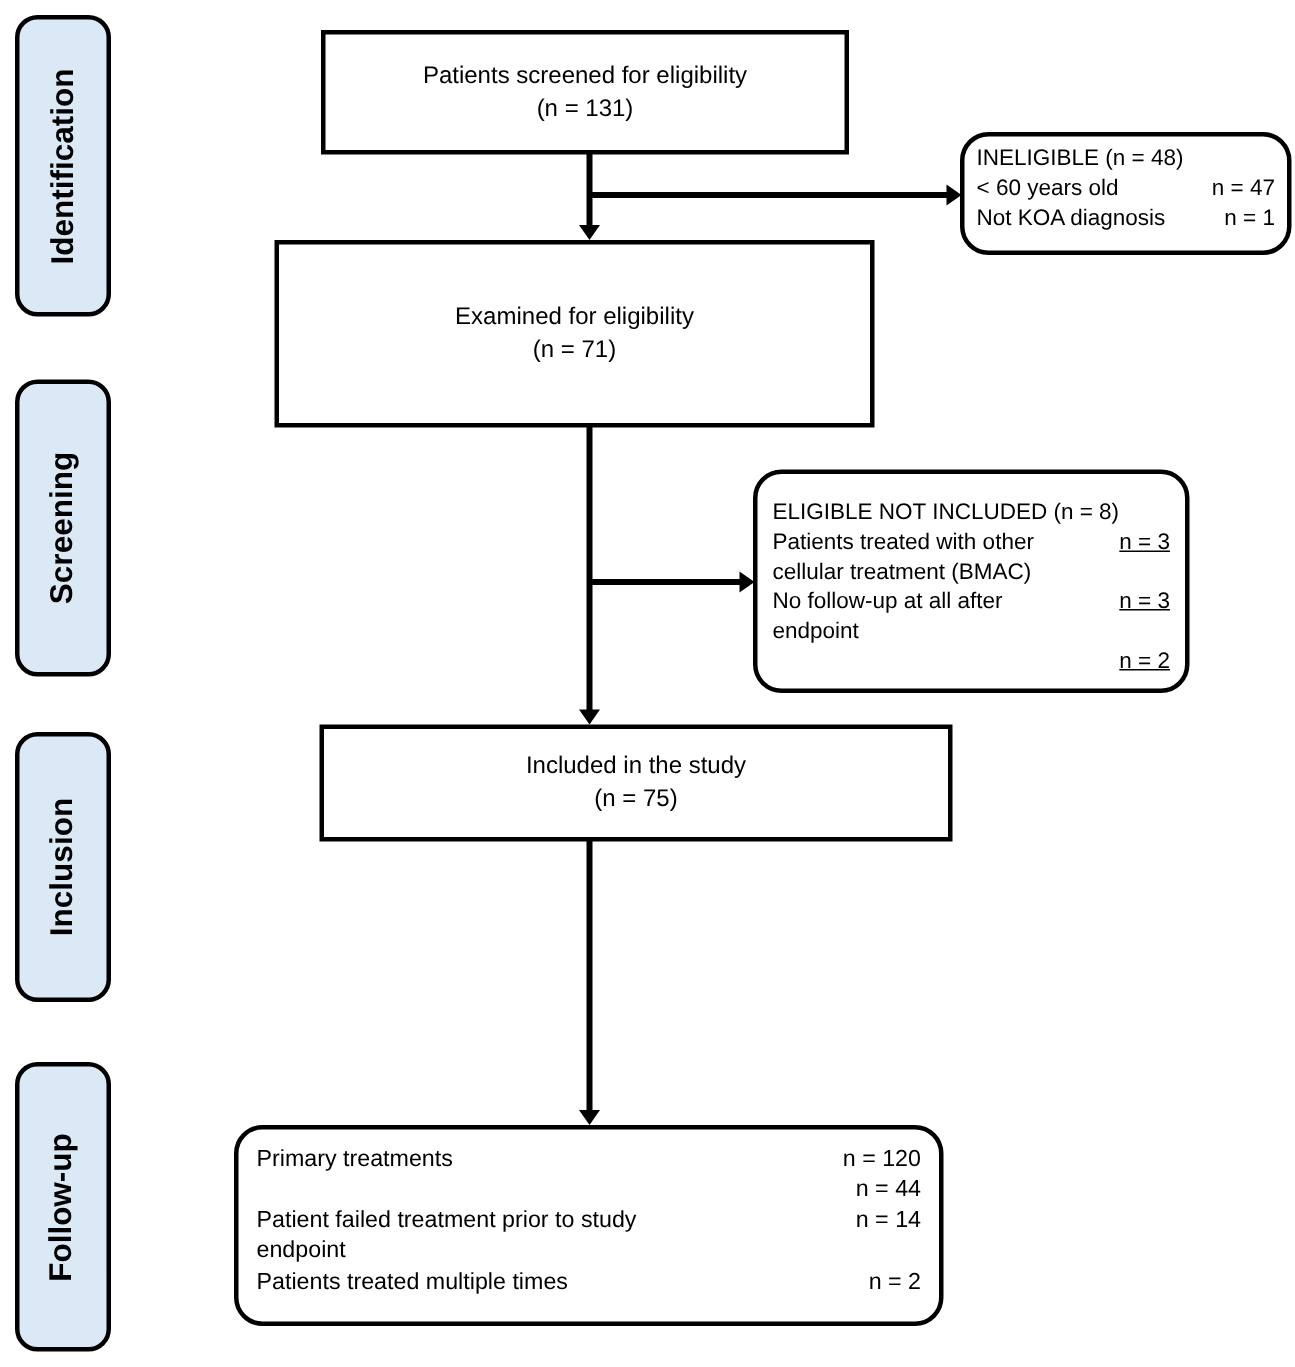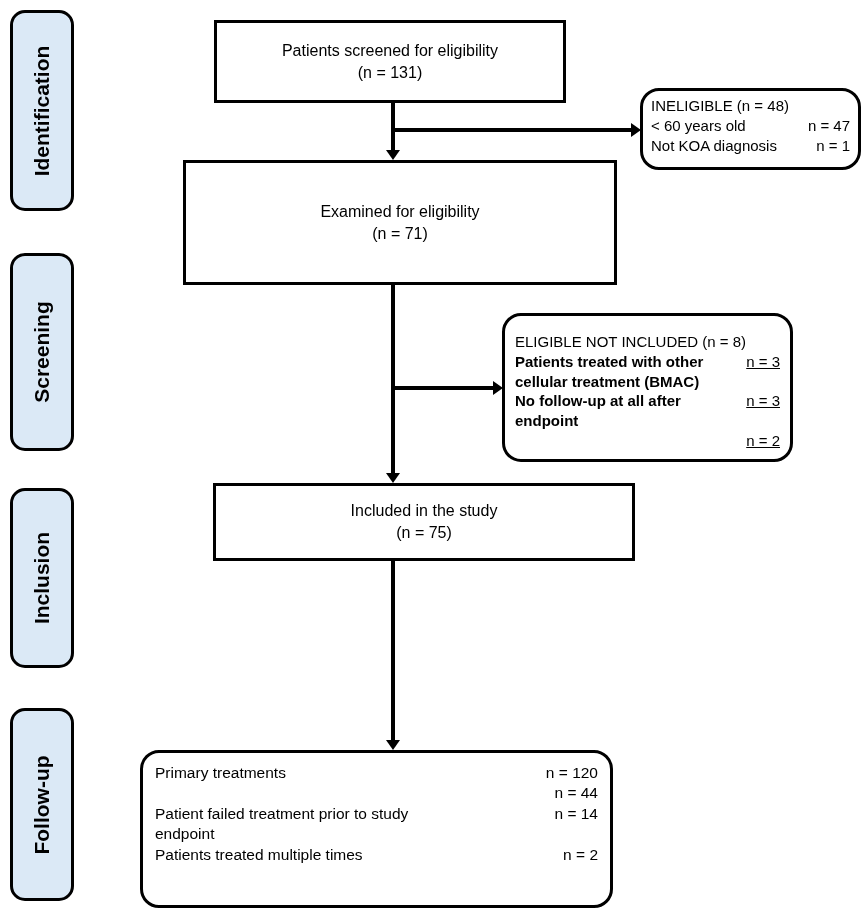--- a/index.html
+++ b/index.html
@@ -47,21 +47,21 @@
     line-height: 1.35;
   }
   .listbox { font-size: 15px; line-height: 1.32; border-radius: 19px; }
   .listbox .title { margin-bottom: 0px; }
   .row { display: flex; align-items: flex-start; }
   .row .lbl { flex: 0 1 auto; }
   .row .val { margin-left: auto; text-align: right; }
   .ineligible-box { padding: 5px 8px; }
   .ineligible-box .val { width: 50px; }
   .eligible-box { padding: 16px 10px; }
-  .eligible-box .lbl { width: 190px; font-weight: bold; }
+  .eligible-box .lbl { width: 190px; }
   .eligible-box .val { width: 42px; text-decoration: underline; }
   .followup-box { padding: 10px 12px; font-size: 15.5px; }
   .followup-box .lbl { width: 300px; }
   .followup-box .val { width: 58px; }
   
   .vline { position: absolute; left: 391px; width: 4px; background: #000000; }
   .hline { position: absolute; height: 4px; background: #000000; }
   .arrow-down {
     position: absolute;
     width: 0; height: 0;
@@ -105,21 +105,21 @@
     <div class="row">
       <span class="lbl">&lt; 60 years old</span>
       <span class="val">n = 47</span>
     </div>
     <div class="row">
       <span class="lbl">Not KOA diagnosis</span>
       <span class="val">n = 1</span>
     </div>
   </div>
 
-  <div class="box center" style="left:183px; top:160px; width:434px; height:125px;">
+  <div class="box center" style="left:183px; top:160px; width:400px; height:125px;">
     <div>Examined for eligibility</div>
     <div>(n = 71)</div>
   </div>
 
   <div class="box listbox eligible-box" style="left:502px; top:313px; width:291px; height:149px;">
     <div class="title">ELIGIBLE NOT INCLUDED (n = 8)</div>
     <div class="row">
       <span class="lbl">Patients treated with other cellular treatment (BMAC)</span>
       <span class="val">n = 3</span>
     </div>
@@ -130,21 +130,21 @@
     <div class="row">
       <span class="val">n = 2</span>
     </div>
   </div>
 
   <div class="box center" style="left:213px; top:483px; width:422px; height:78px;">
     <div>Included in the study</div>
     <div>(n = 75)</div>
   </div>
 
-  <div class="box listbox followup-box" style="left:140px; top:750px; width:473px; height:158px;">
+  <div class="box listbox followup-box" style="left:156px; top:750px; width:473px; height:134px;">
     <div class="row">
       <span class="lbl">Primary treatments</span>
       <span class="val">n = 120</span>
     </div>
     <div class="row">
       <span class="val">n = 44</span>
     </div>
     <div class="row">
       <span class="lbl">Patient failed treatment prior to study endpoint</span>
       <span class="val">n = 14</span>

